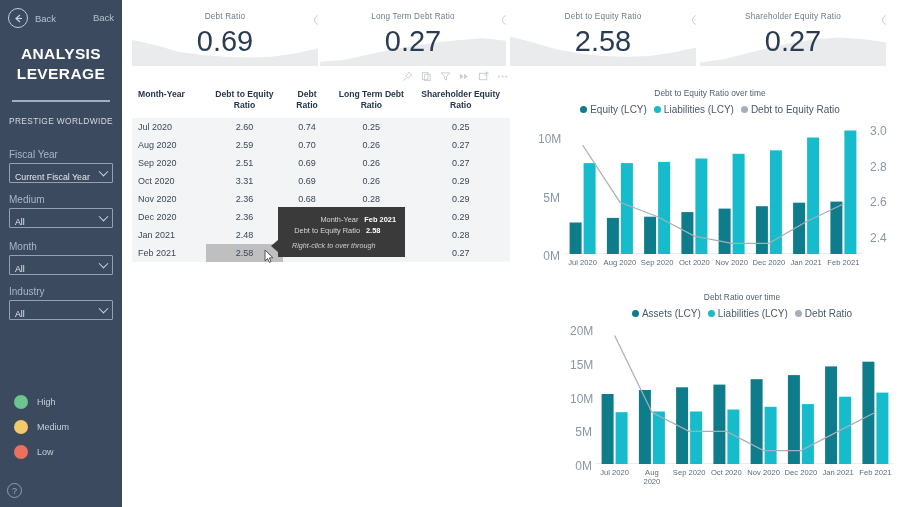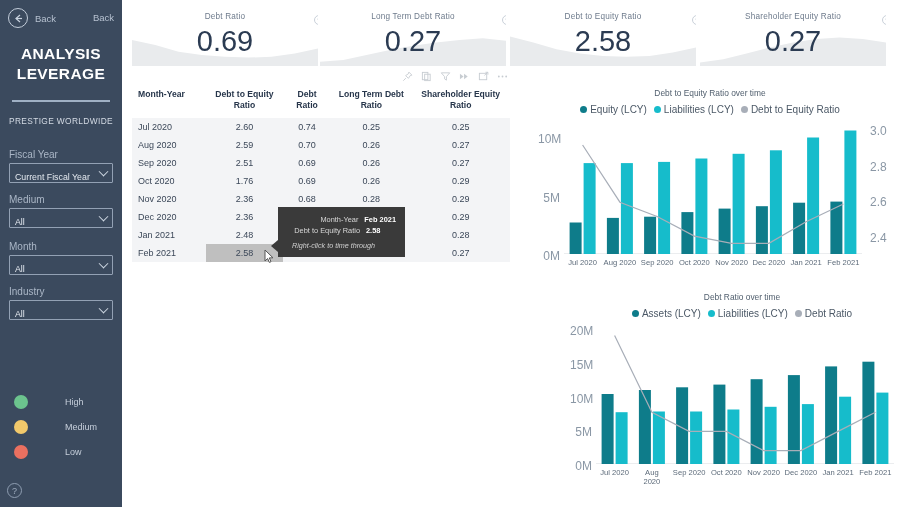--- a/index.html
+++ b/index.html
@@ -49,21 +49,21 @@
   }
   .chev {
     position: absolute; right: 5px; top: 50%; width: 7px; height: 7px;
     border-left: 1.3px solid #cfd8e3; border-bottom: 1.3px solid #cfd8e3;
     transform: translateY(-70%) rotate(-45deg);
   }
 
   .legend-list { position: absolute; left: 14px; top: 389px; }
   .legend-row { display: flex; align-items: center; gap: 9px; height: 25px; }
   .legend-dot { width: 14px; height: 14px; border-radius: 50%; }
-  .legend-txt { font-size: 9px; color: #c6cfdb; margin-left: 28px; }
+  .legend-txt { font-size: 9px; color: #c6cfdb; }
 
   .help-circ {
     position: absolute; left: 7px; bottom: 9px; width: 15px; height: 15px;
     border: 1.2px solid #8e9db1; border-radius: 50%; color: #9fadbf;
     font-size: 9px; display: flex; align-items: center; justify-content: center;
   }
 
   
   .kpi {
     position: absolute; top: 4px; height: 62px; overflow: hidden;
@@ -312,21 +312,21 @@
           </tr>
           <tr>
             <td class="c0">Sep 2020</td>
             <td class="cn">2.51</td>
             <td class="cn">0.69</td>
             <td class="cn">0.26</td>
             <td class="cn">0.27</td>
           </tr>
           <tr>
             <td class="c0">Oct 2020</td>
-            <td class="cn">1.76</td>
+            <td class="cn">3.31</td>
             <td class="cn">0.69</td>
             <td class="cn">0.26</td>
             <td class="cn">0.29</td>
           </tr>
           <tr>
             <td class="c0">Nov 2020</td>
             <td class="cn">2.36</td>
             <td class="cn">0.68</td>
             <td class="cn">0.28</td>
             <td class="cn">0.29</td>
@@ -359,21 +359,21 @@
   <div class="tooltip">
     <div class="tt-arrow"></div>
     <div class="tt-row">
       <span class="tt-k">Month-Year</span>
       <span class="tt-v">Feb 2021</span>
     </div>
     <div class="tt-row">
       <span class="tt-k">Debt to Equity Ratio</span>
       <span class="tt-v">2.58</span>
     </div>
-    <div class="tt-note">Right-click to time through</div>
+    <div class="tt-note">Right-click to over through</div>
   </div>
   <div class="cursor">
     <svg width="11" height="15" viewBox="0 0 11 15">
         <path d="M1 1 L1 12 L3.6 9.5 L5.3 13.4 L7 12.7 L5.3 8.9 L9 8.8 Z" fill="#ffffff" stroke="#555" stroke-width="1"></path>
       </svg>
   </div>
 
   <div class="chart" id="chart0" style="left:520px; top:88px; width:380px; height:200px;">
     <div class="ch-title">Debt to Equity Ratio over time</div>
     <div class="ch-legend">

